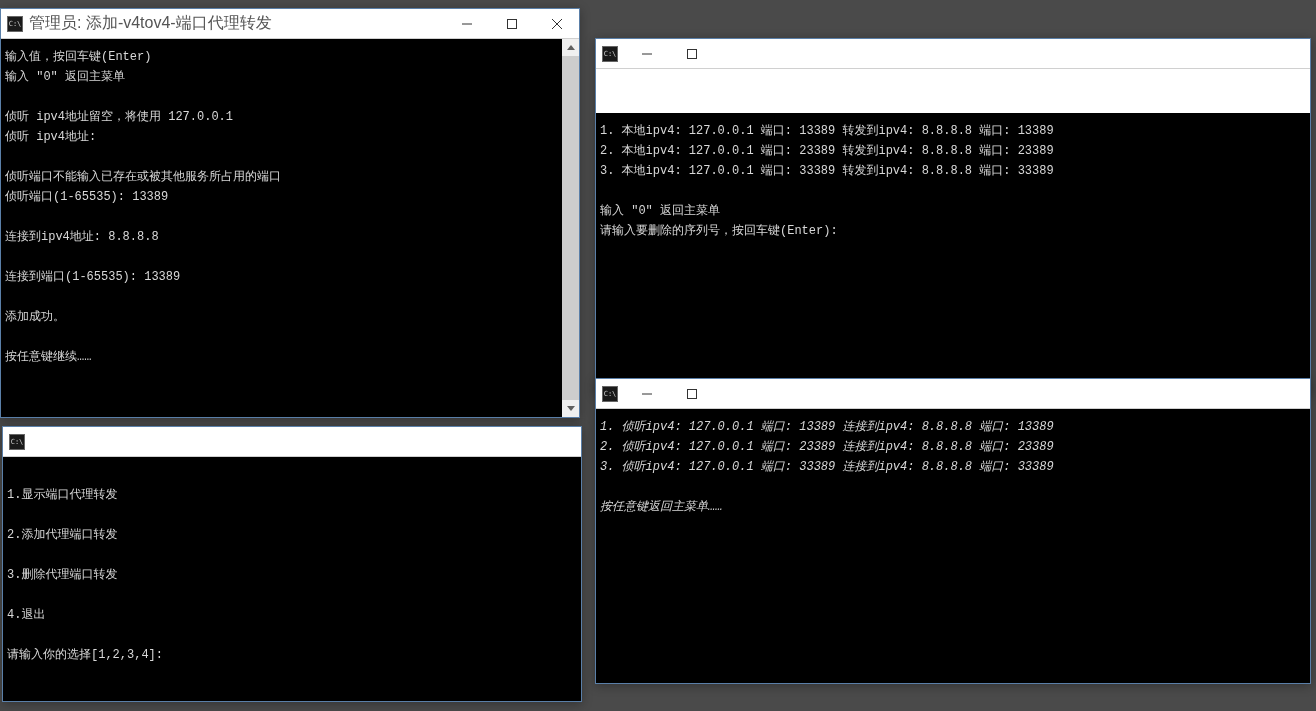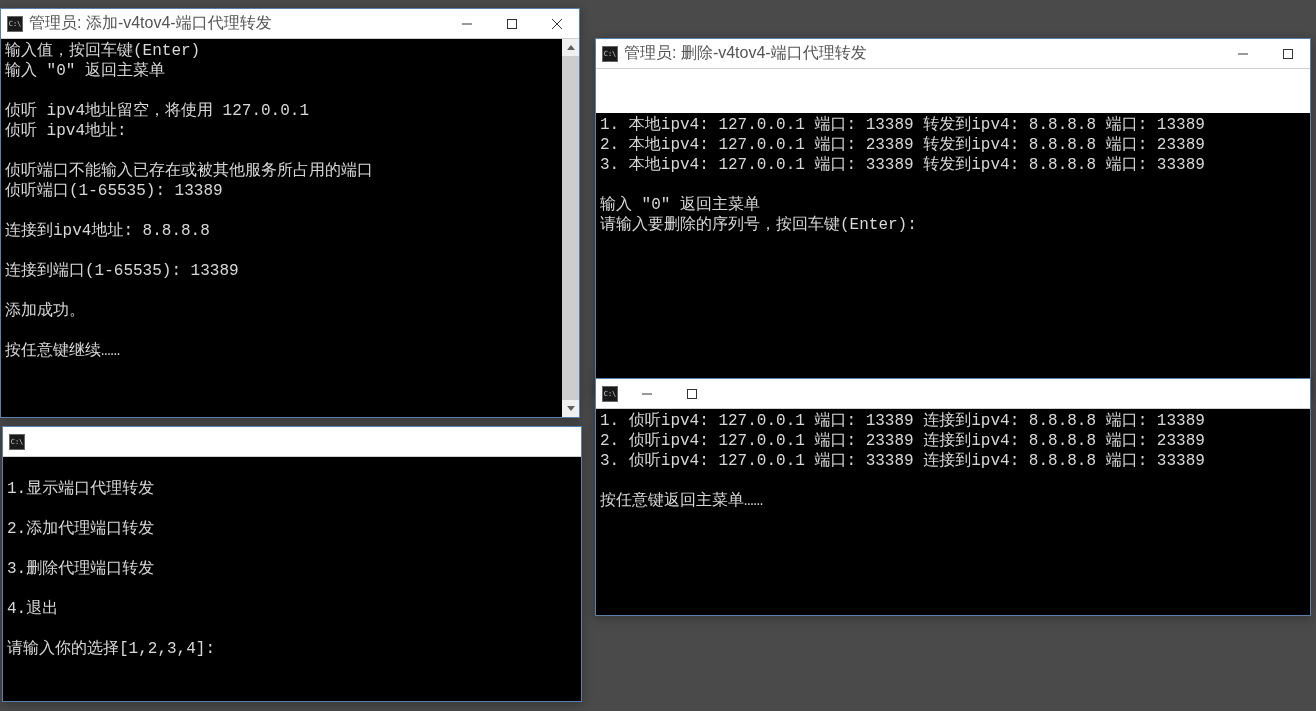--- a/index.html
+++ b/index.html
@@ -64,23 +64,23 @@
       cursor: pointer;
     }
     .win-btn svg {
       width: 10px;
       height: 10px;
     }
     .console-body {
       background: #000000;
       color: #d8d8d8;
       font-family: "NSimSun", "SimSun", "Courier New", monospace;
-      font-size: 16px;
+      font-size: 12px;
       line-height: 20px;
-      padding: 2px 4px;
+      padding: 8px 4px;
       white-space: pre;
       overflow: hidden;
       position: relative;
     }
     .scrollbar-track {
       position: absolute;
       right: 0;
       top: 30px;
       width: 17px;
       background: #f0f0f0;
@@ -126,21 +126,22 @@
     #win-delete .console-body {
       height: 280px;
       margin-top: 44px;
     }
     #win-show {
       left: 595px;
       top: 378px;
       width: 716px;
     }
     #win-show .console-body {
-      height: 206px;
+      height: 274px;
+      font-style: italic;
     }
   </style>
 </head>
 <body>
 
 <div class="console-window" id="win-add">
   <div class="title-bar">
     <div class="title-icon">C:\</div>
     <div class="title-text">管理员: 添加-v4tov4-端口代理转发</div>
     <div class="window-controls">
@@ -206,21 +207,20 @@
 3.删除代理端口转发
 
 4.退出
 
 请输入你的选择[1,2,3,4]:</div>
 </div>
 
 <div class="console-window" id="win-delete">
   <div class="title-bar">
     <div class="title-icon">C:\</div>
-    <div class="title-text">管理员: 删除-v4tov4-端口代理转发</div>
     <div class="window-controls">
       <div class="win-btn">
         <svg viewBox="0 0 10 10">
             <line x1="0" y1="5" x2="10" y2="5" stroke="#333" stroke-width="1"></line>
           </svg>
       </div>
       <div class="win-btn">
         <svg viewBox="0 0 10 10">
             <rect x="0.5" y="0.5" width="9" height="9" fill="none" stroke="#333" stroke-width="1"></rect>
           </svg>

